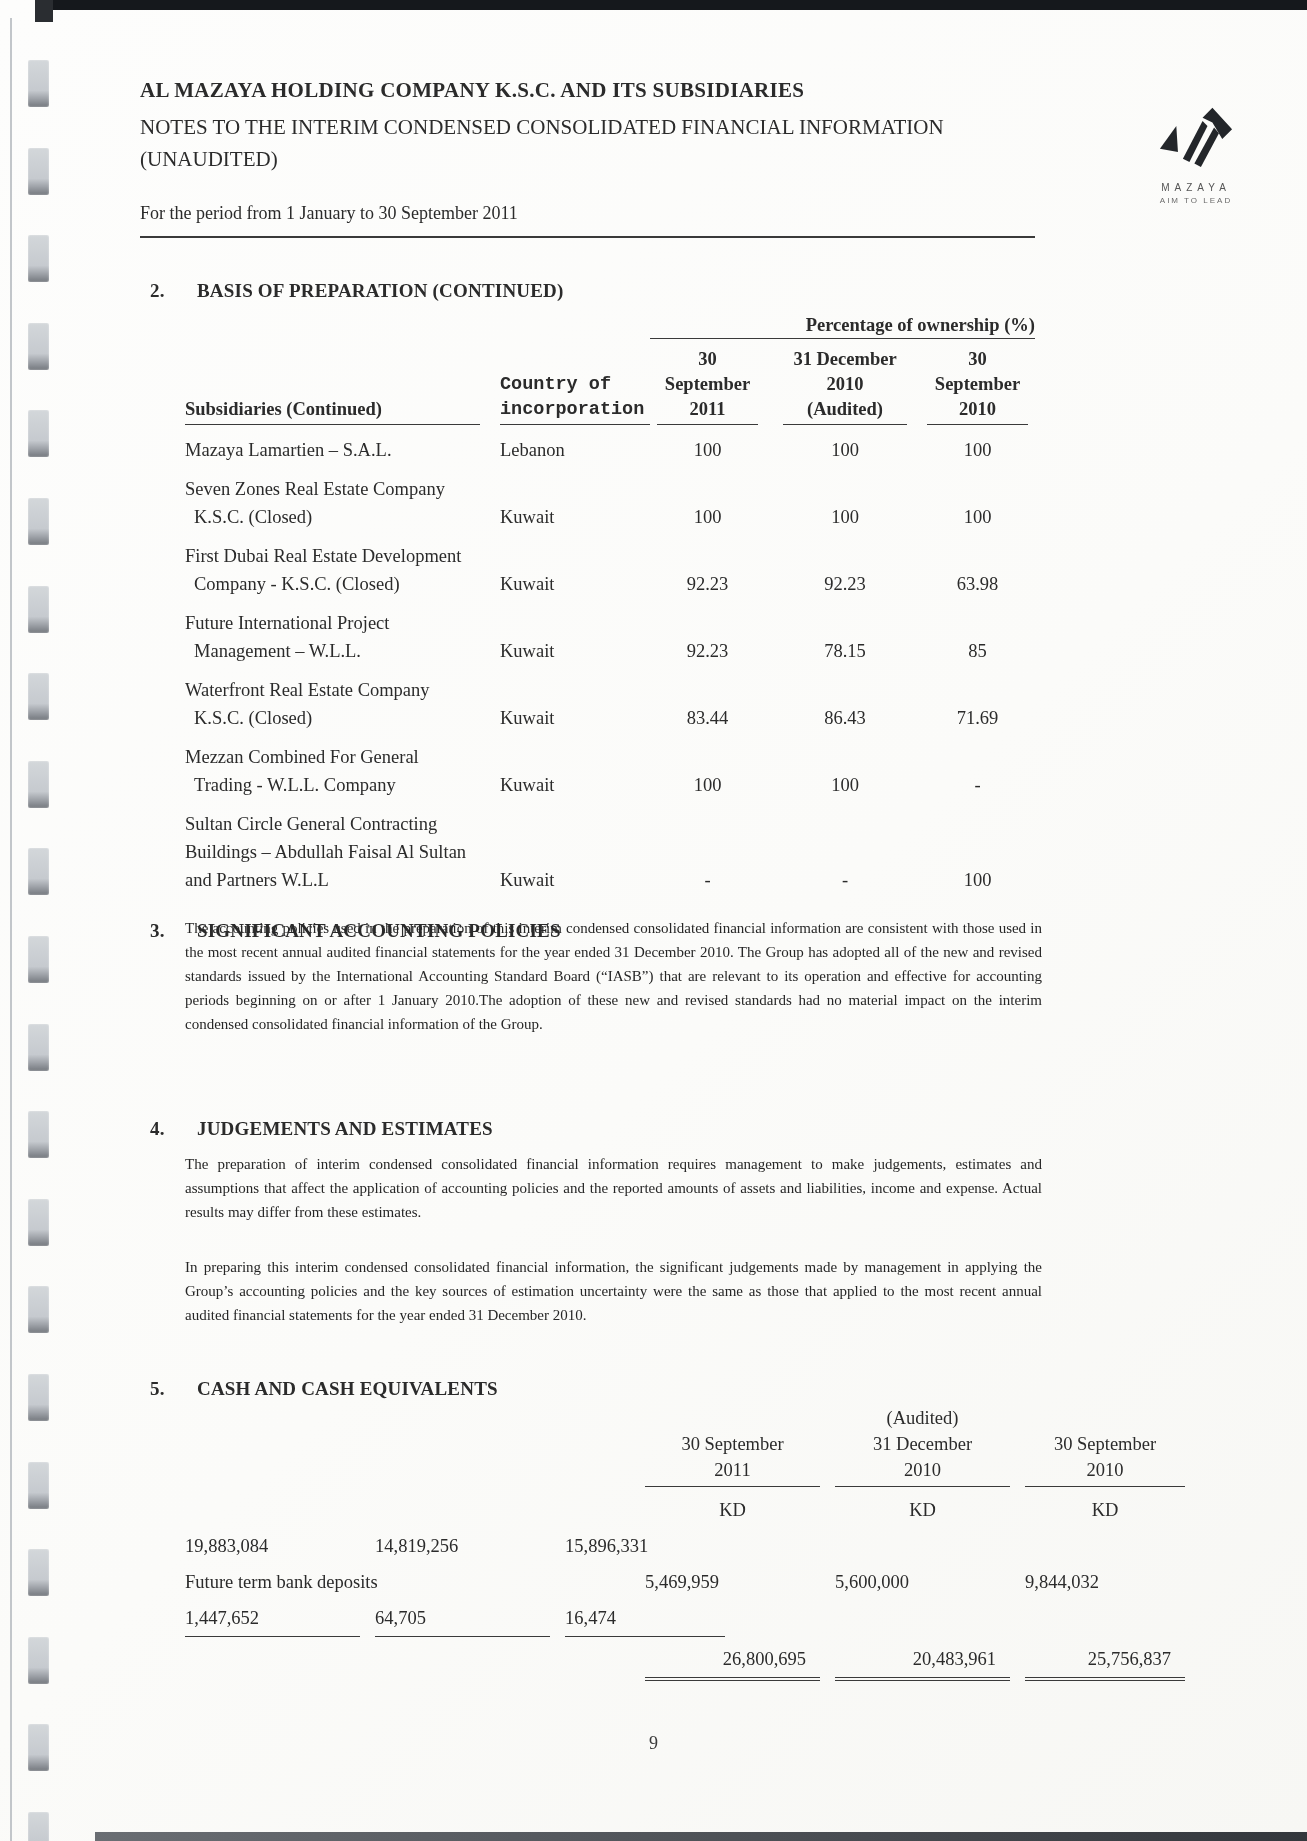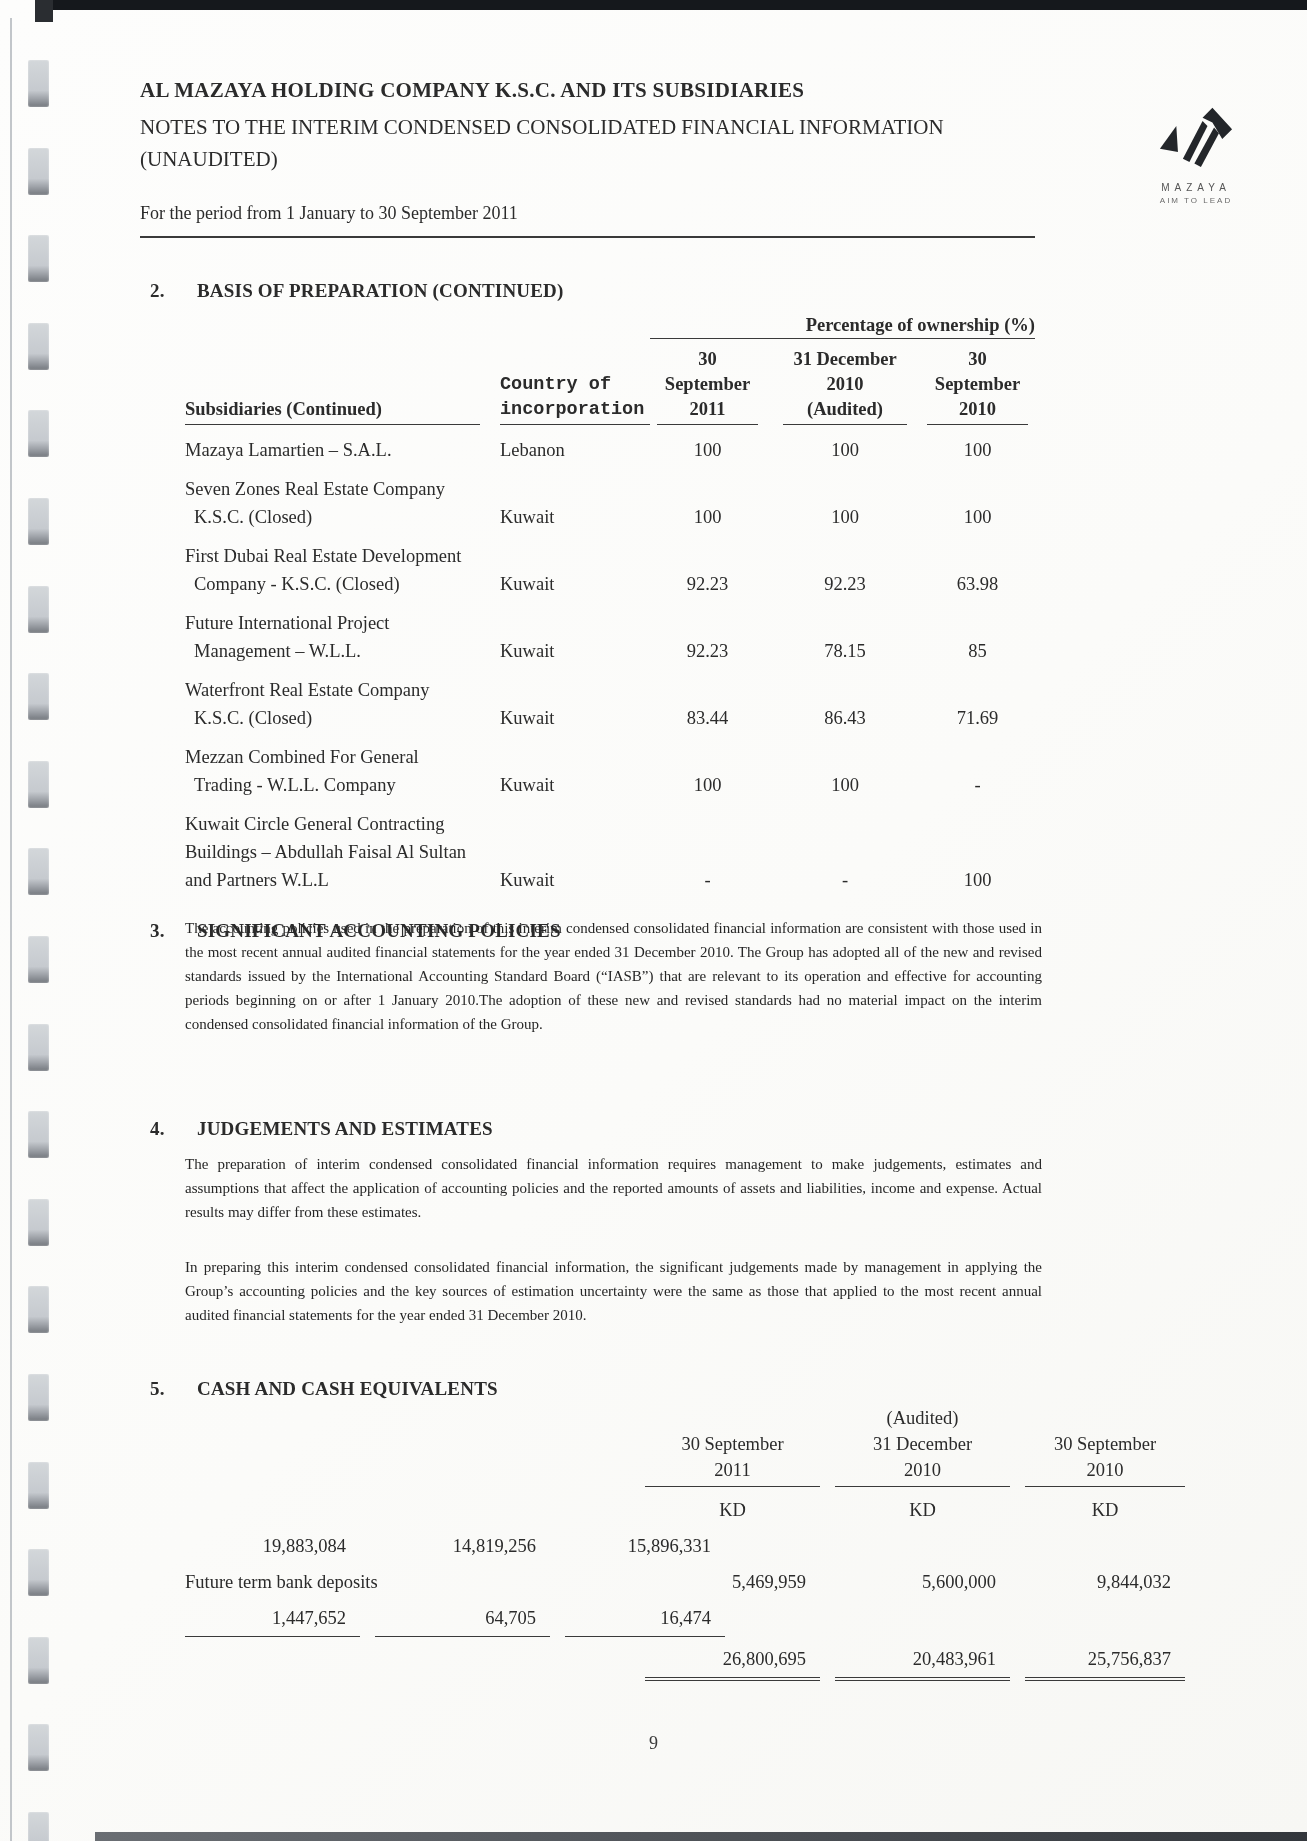--- a/index.html
+++ b/index.html
@@ -57,21 +57,21 @@
   .ctable { position: absolute; left: 185px; top: 1405px; width: 1000px; font-size: 18.5px; line-height: 26px; }
   .c-row { display: flex; align-items: flex-end; }
   .cc-label { width: 460px; text-align: left; }
   .cc { width: 175px; text-align: center; }
   .cc + .cc { margin-left: 15px; }
   .cc.last { width: 160px; }
   .c-head .cc { padding-bottom: 2px; }
   .c-head .cc .hd-lines { border-bottom: 1.5px solid #3a3a3a; padding-bottom: 3px; }
   .c-kd { margin-top: 8px; }
   .c-data { margin-top: 10px; }
-  .c-data .cc { text-align: right; padding-right: 14px; }
+  .c-data .cc { text-align: left; padding-right: 14px; }
   .c-rule3 .cc { border-bottom: 1.5px solid #3a3a3a; padding-bottom: 5px; }
   .c-total { margin-top: 9px; }
   .c-total .cc { text-align: right; padding-right: 14px; border-bottom: 4px double #3a3a3a; padding-bottom: 5px; }
   .page-number { position: absolute; left: 0; right: 0; top: 1733px; text-align: center; font-size: 18px; color: #3a3a3a; }
 </style>
 </head>
 <body>
 
 <div class="page">
 
@@ -203,21 +203,21 @@
         <div class="name-line">Mezzan Combined For General</div>
         <div class="name-line">Trading - W.L.L. Company</div>
       </div>
       <div class="oc-country">Kuwait</div>
       <div class="oc-v">100</div>
       <div class="oc-v2">100</div>
       <div class="oc-v3">-</div>
     </div>
     <div class="o-row">
       <div class="oc-name">
-        <div class="name-line">Kuwait Circle General Contracting</div>
+        <div class="name-line">Sultan Circle General Contracting</div>
         <div class="name-line" style="padding-left:0">Buildings – Abdullah Faisal Al Sultan</div>
         <div class="name-line" style="padding-left:0">and Partners W.L.L</div>
       </div>
       <div class="oc-country">Kuwait</div>
       <div class="oc-v">-</div>
       <div class="oc-v2">-</div>
       <div class="oc-v3">100</div>
     </div>
   </div>
 

